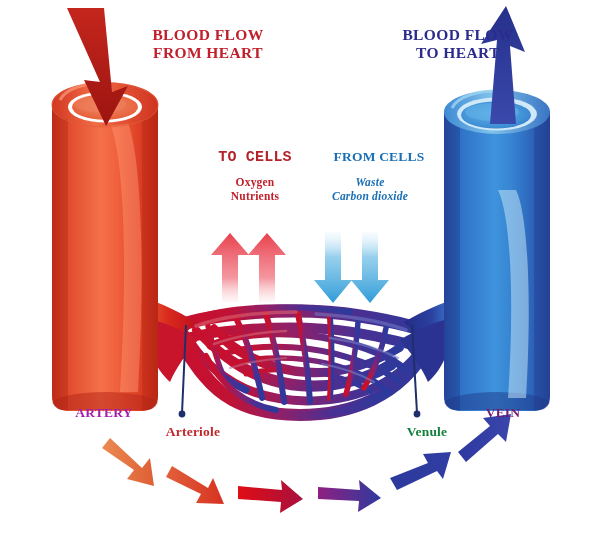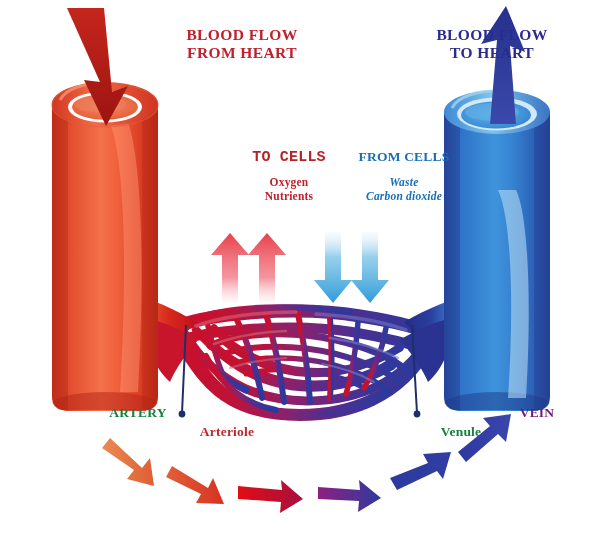--- a/index.html
+++ b/index.html
@@ -26,21 +26,20 @@
     height: 535px;
   }
   .lbl {
     position: absolute;
     white-space: pre;
     text-align: center;
     font-family: "Liberation Serif", serif;
     font-weight: bold;
     line-height: 1.18;
     letter-spacing: 0.2px;
-    padding-left: 34px;
   }
   
   #label-blood-flow-from-heart {
     left: 108px; top: 26px; width: 200px;
     font-size: 15.5px;
     color: #c0202c;
     letter-spacing: 0.4px;
   }
   #label-blood-flow-to-heart {
     left: 358px; top: 26px; width: 200px;
@@ -51,31 +50,31 @@
   
   #label-to-cells-title {
     left: 177px; top: 149px; width: 156px;
     font-size: 15px; color: #b4232a; font-family: Liberation Mono, monospace;
   }
   #label-to-cells-items {
     left: 177px; top: 176px; width: 156px;
     font-size: 11.5px; color: #c0202c;
   }
   #label-from-cells-title {
-    left: 277px; top: 149px; width: 186px;
+    left: 286px; top: 149px; width: 186px;
     font-size: 13.5px; color: #1a6fb5;
   }
   #label-from-cells-items {
     left: 277px; top: 176px; width: 186px;
     font-size: 11.5px; color: #1a6fb5; font-style: italic;
   }
   
   #label-artery {
     left: 37px; top: 405px; width: 134px;
-    font-size: 13.5px; color: #15803d;
+    font-size: 13.5px; color: #a21caf;
   }
   #label-arteriole {
     left: 133px; top: 424px; width: 120px;
     font-size: 13.5px; color: #c0282c;
   }
   #label-capillaries {
     left: 230px; top: 450px; width: 150px;
     font-size: 13.5px; color: #a81a5e;
   }
   #label-venule {

